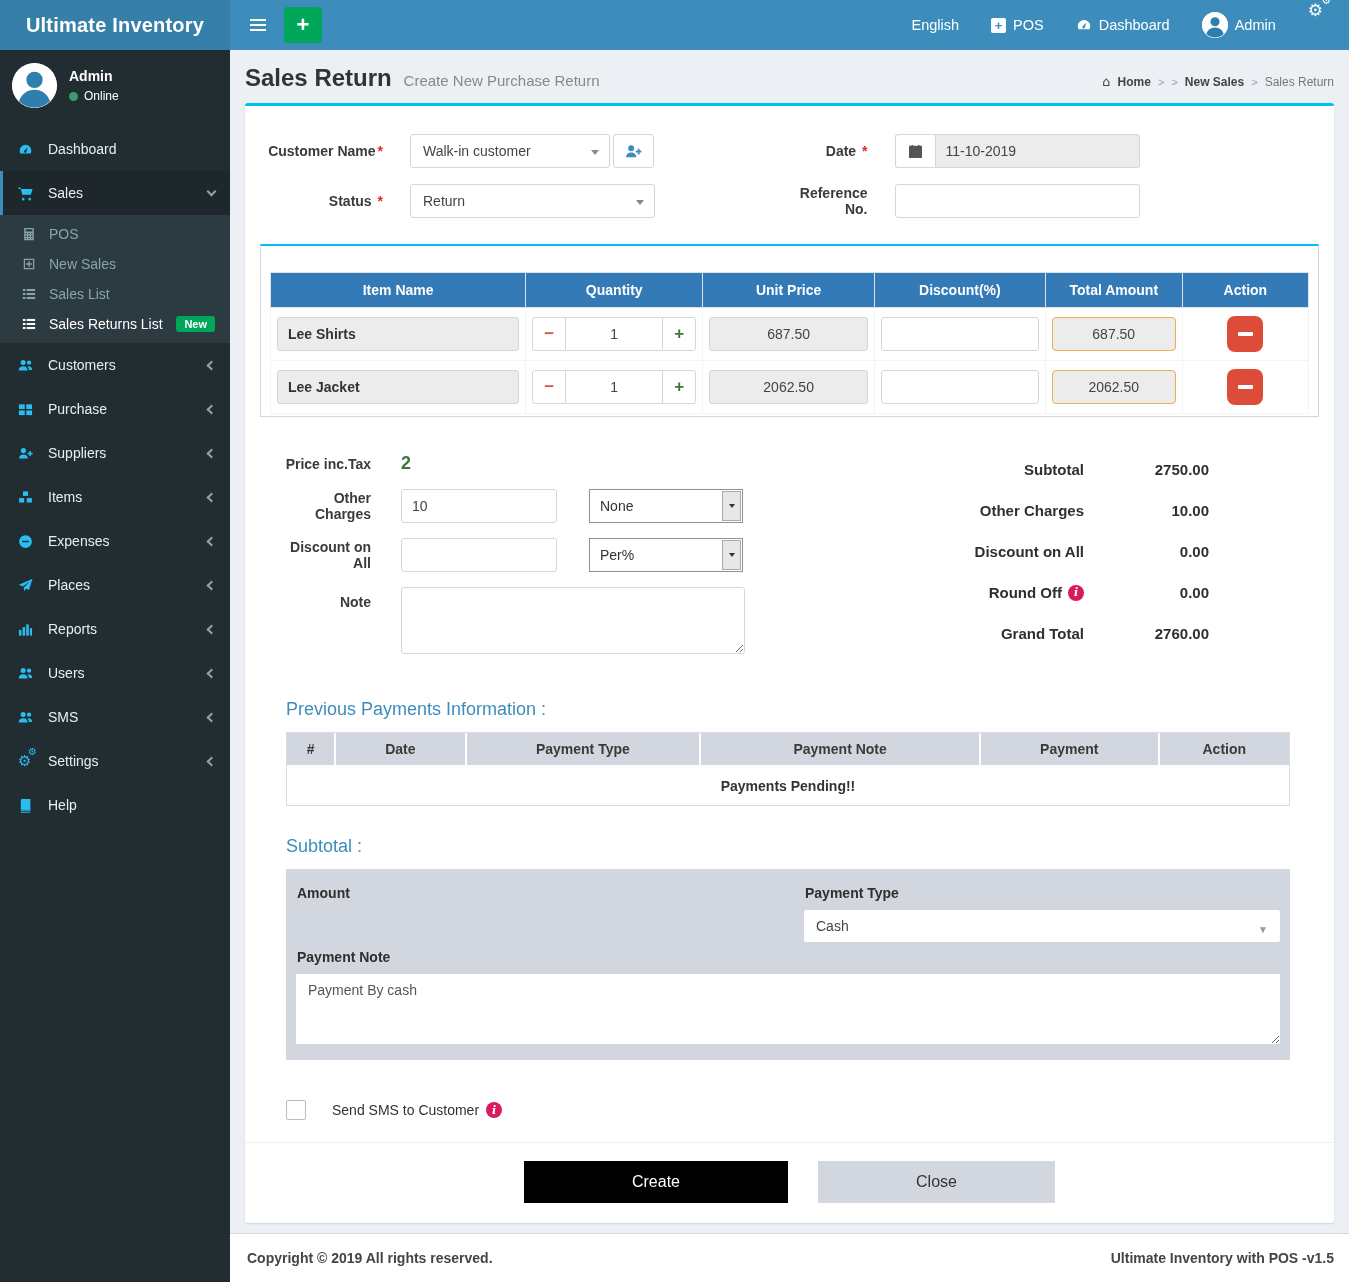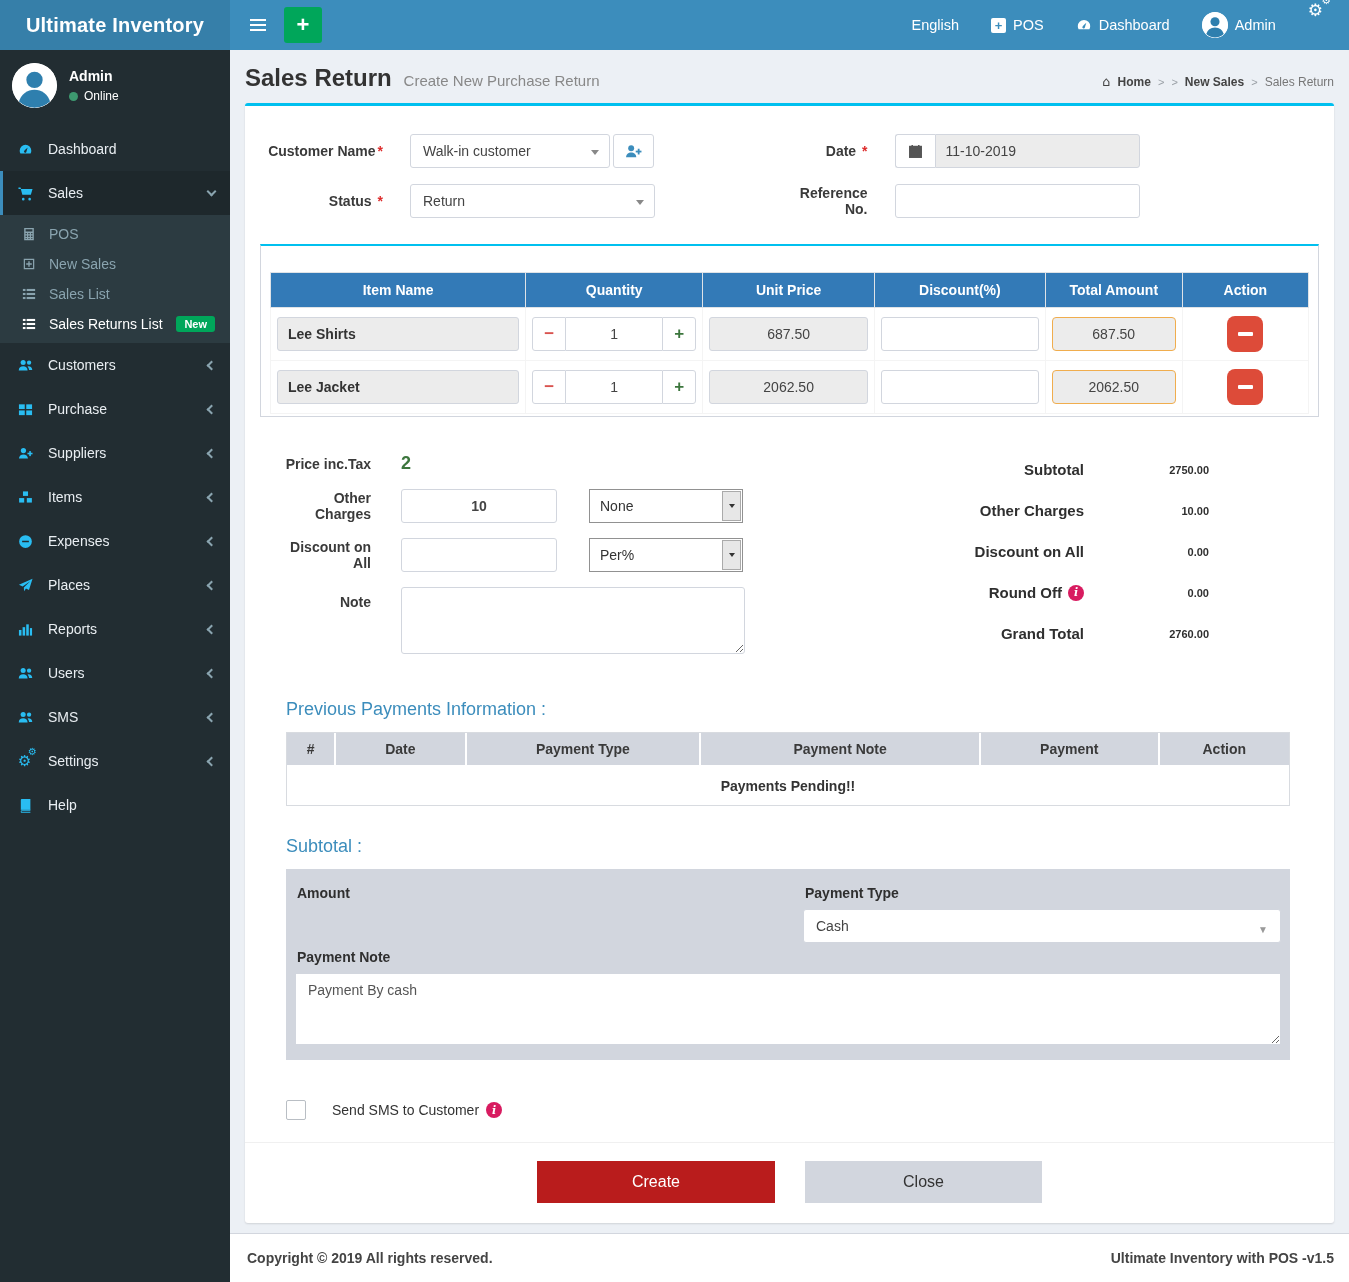--- a/index.html
+++ b/index.html
@@ -111,32 +111,32 @@
   .del-btn { width:36px; height:36px; background:#dd4b39; border:none; border-radius:8px; margin:0 auto; display:flex;
              align-items:center; justify-content:center; cursor:pointer; }
   .del-btn i { display:block; width:15px; height:4px; background:#fff; border-radius:1px; }
 
   
   .mid { display:flex; padding:36px 26px 0 36px;gap:43px; }
   .charges { flex:1; }
   .crow { display:flex; align-items:center; margin-bottom:15px; }
   .clabel { flex:0 0 120px; text-align:right; padding-right:30px; font-weight:bold; color:#3a3a3a; }
   .tax-val { color:#3c763d; font-weight:bold; font-size:18px; }
-  .w156 { width:156px; } .r-al { text-align:center;font-weight:bold; }
+  .w156 { width:156px; } .r-al { text-align:left; }
   .nselect { width:154px; height:34px; border:1px solid #919191; background:#fff; display:flex; align-items:center;
              margin-left:32px; cursor:pointer; color:#333; }
   .nselect .ntext { flex:1; padding-left:10px; }
   .nselect .nbtn { width:19px; align-self:stretch; margin:1px; background:#e7e7e7; border:1px solid #aaa;
                    display:flex; align-items:center; justify-content:center; }
   .nselect .nbtn:after { content:""; width:0; height:0; border-left:3.5px solid transparent; border-right:3.5px solid transparent; border-top:4.5px solid #333; }
   .note-ta { width:344px; height:67px; border:1px solid #d2d6de; border-radius:3px; resize:both; font-family:inherit; font-size:14px; padding:6px 10px; color:#444; outline:none; }
   .totals { width:270px; margin-left:auto; margin-right:99px; padding-top:8px; }
   .trow { display:flex; align-items:center; margin-bottom:24px; }
   .tlabel { flex:1; text-align:right; font-weight:bold; font-size:15px; color:#2f2f2f; display:flex; justify-content:flex-end; align-items:center; gap:6px; }
-  .tval { width:125px; text-align:right; font-weight:bold; font-size:11px; color:#2f2f2f; }
+  .tval { width:125px; text-align:right; font-weight:bold; font-size:15px; color:#2f2f2f; }
   .info-ic { width:16px; height:16px; border-radius:50%; background:#d81b60; color:#fff; font-size:11px; font-weight:bold;
              font-style:italic; display:inline-flex; align-items:center; justify-content:center; font-family:"DejaVu Serif",serif; }
 
   
   .section { margin:30px 44px 0 41px; }
   .sec-head { font-size:18px; color:#3c8dbc; margin-bottom:12px; }
   .pay-table-wrap { border:1px solid #d8dbe0; }
   .pay-table { width:100%; border-collapse:collapse; }
   .pay-table th { background:#d2d6de; color:#3a3a3a; font-weight:bold; padding:8px 6px; text-align:center; border:2px solid #fff; border-top:none; font-size:14px; }
   .pay-table th:first-child { border-left:none; } .pay-table th:last-child { border-right:none; }
@@ -150,21 +150,21 @@
   .pay-note-ta { width:100%; height:72px; border:1px solid #d2d6de; resize:both; font-family:inherit; font-size:14px; padding:8px 12px; color:#555; outline:none; }
   .sel-flat-caret { position:absolute; right:12px; top:14px; color:#999; font-size:10px; }
 
   
   .sms-row { margin:40px 44px 0 41px; display:flex; align-items:center; }
   .checkbox { width:20px; height:20px; background:#fff; border:1px solid #b9bec4; border-radius:2px; cursor:pointer; }
   .sms-label { margin-left:26px; margin-right:7px; color:#333; }
   .divider { border:none; border-top:1px solid #f0f0f0; margin:22px 0 0; }
   .btn-row { display:flex; justify-content:center; gap:30px; padding:18px 0 8px; }
   .btn { height:42px; border:none; font-size:16px; font-family:inherit; cursor:pointer; }
-  .btn-create { width:238px; background:#b91c1c; color:#fff; }
+  .btn-create { width:264px; background:#000000; color:#fff; }
   .btn-close  { width:237px; background:#d2d6de; color:#333; }
 
   
   .footer { position:absolute; left:230px; right:0; bottom:0; height:49px; background:#fff; border-top:1px solid #d2d6de;
             display:flex; align-items:center; justify-content:space-between; padding:0 15px 0 17px;
             font-weight:bold; color:#444; font-size:14px; }
 </style>
 </head>
 <body>
 

